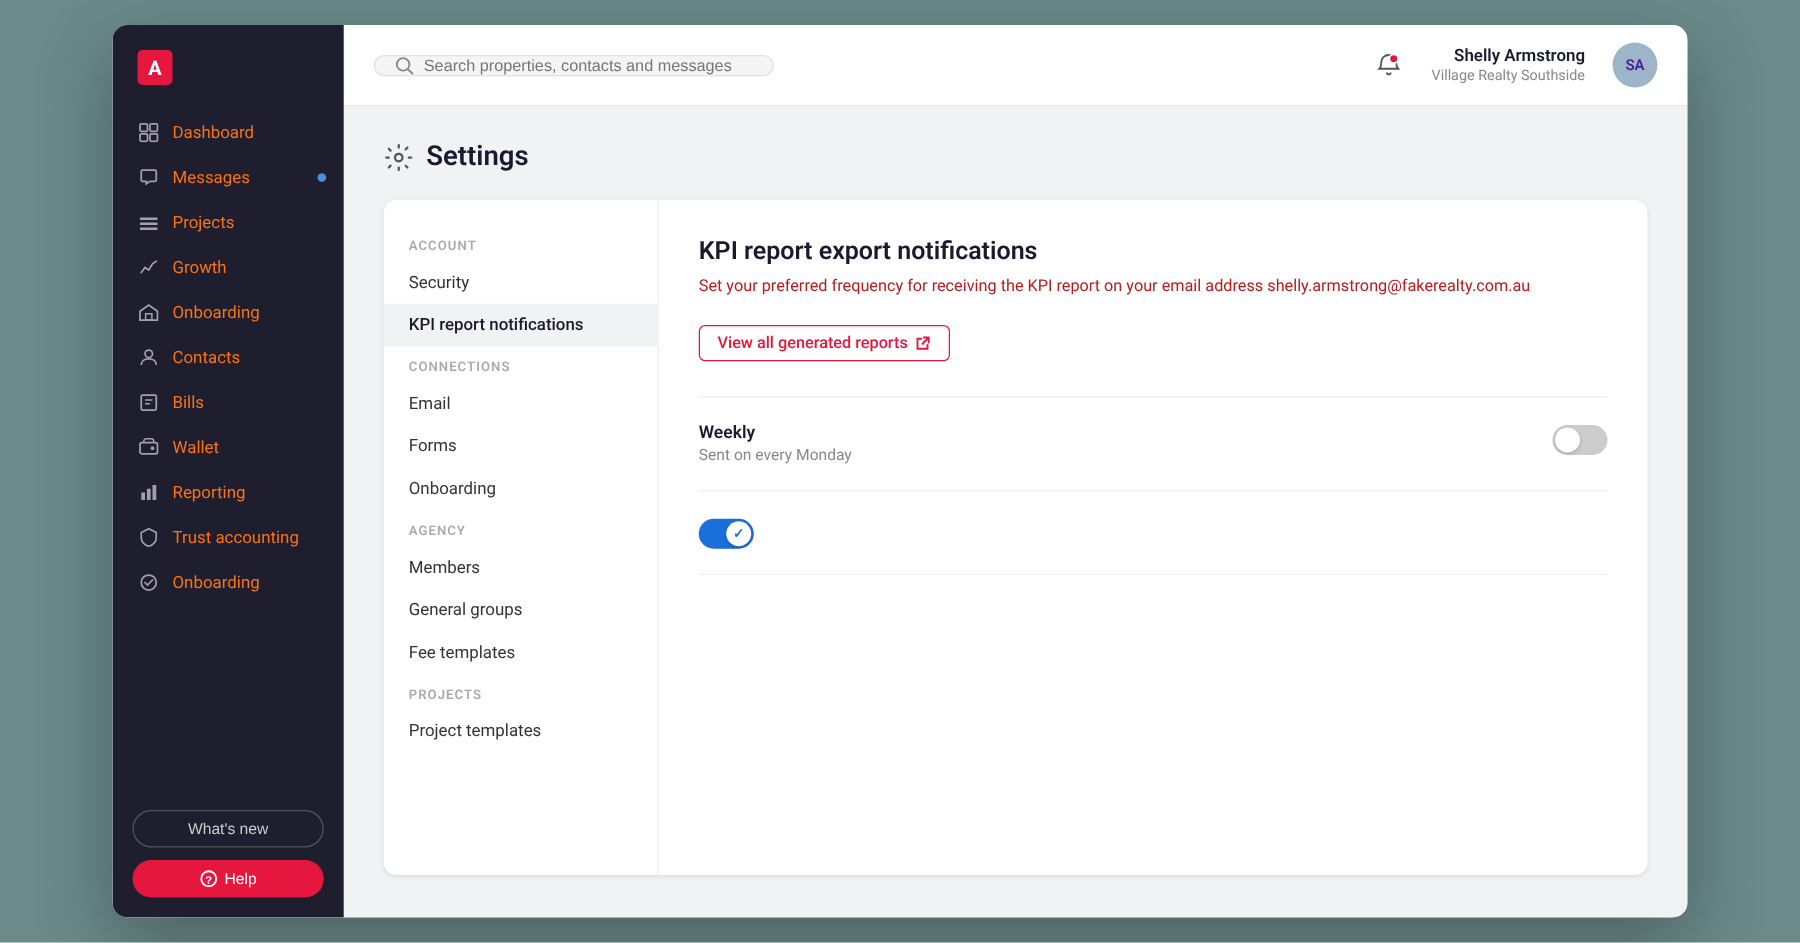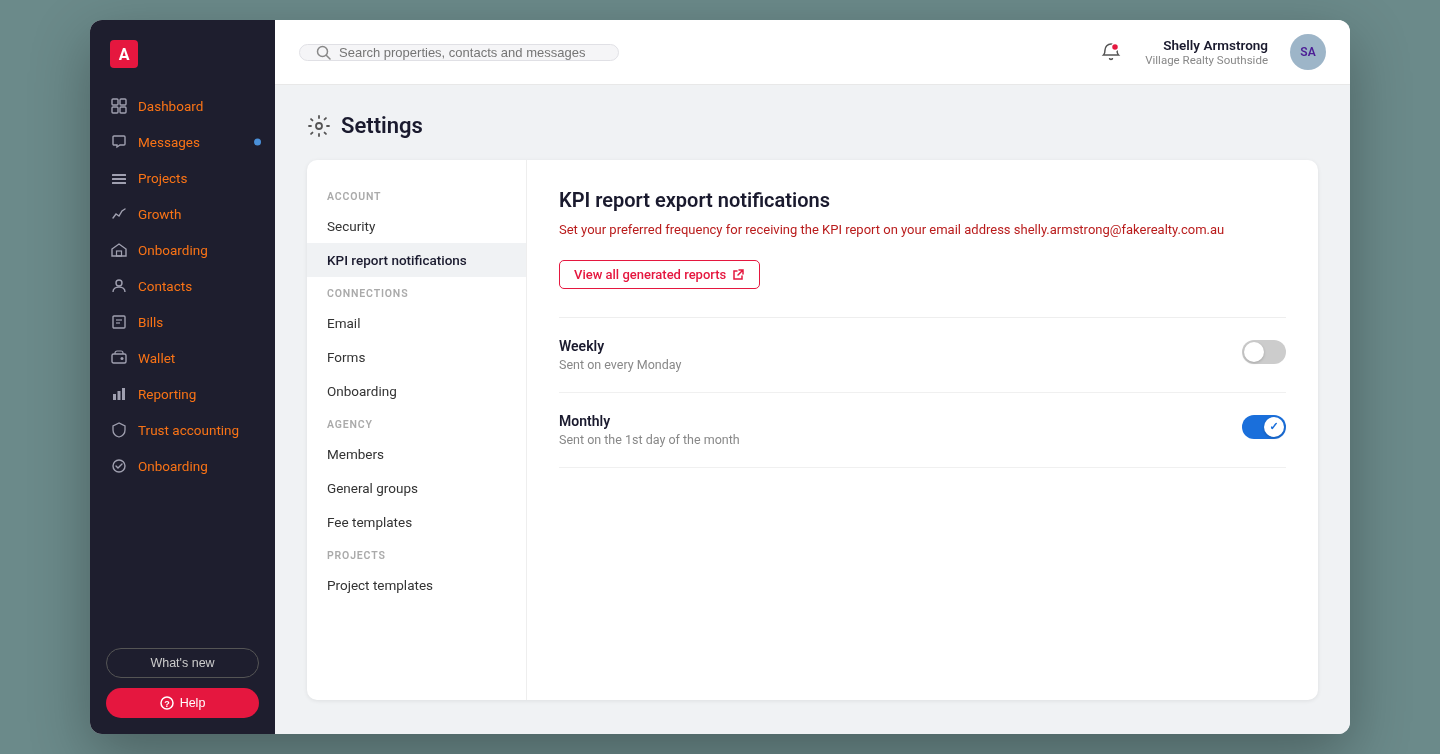--- a/index.html
+++ b/index.html
@@ -565,24 +565,20 @@
               <div class="toggle-label">Weekly</div>
               <div class="toggle-sub">Sent on every Monday</div>
             </div>
             <div class="toggle-switch off">
               <div class="toggle-knob"></div>
             </div>
           </div>
 
           
           <div class="toggle-row">
-            <div>
-              <div class="toggle-label">Monthly</div>
-              <div class="toggle-sub">Sent on the 1st day of the month</div>
-            </div>
             <div class="toggle-switch on">
               <div class="toggle-knob">
                 <span class="toggle-check">✓</span>
               </div>
             </div>
           </div>
         </div>
       </div>
     </div>
   </div>

